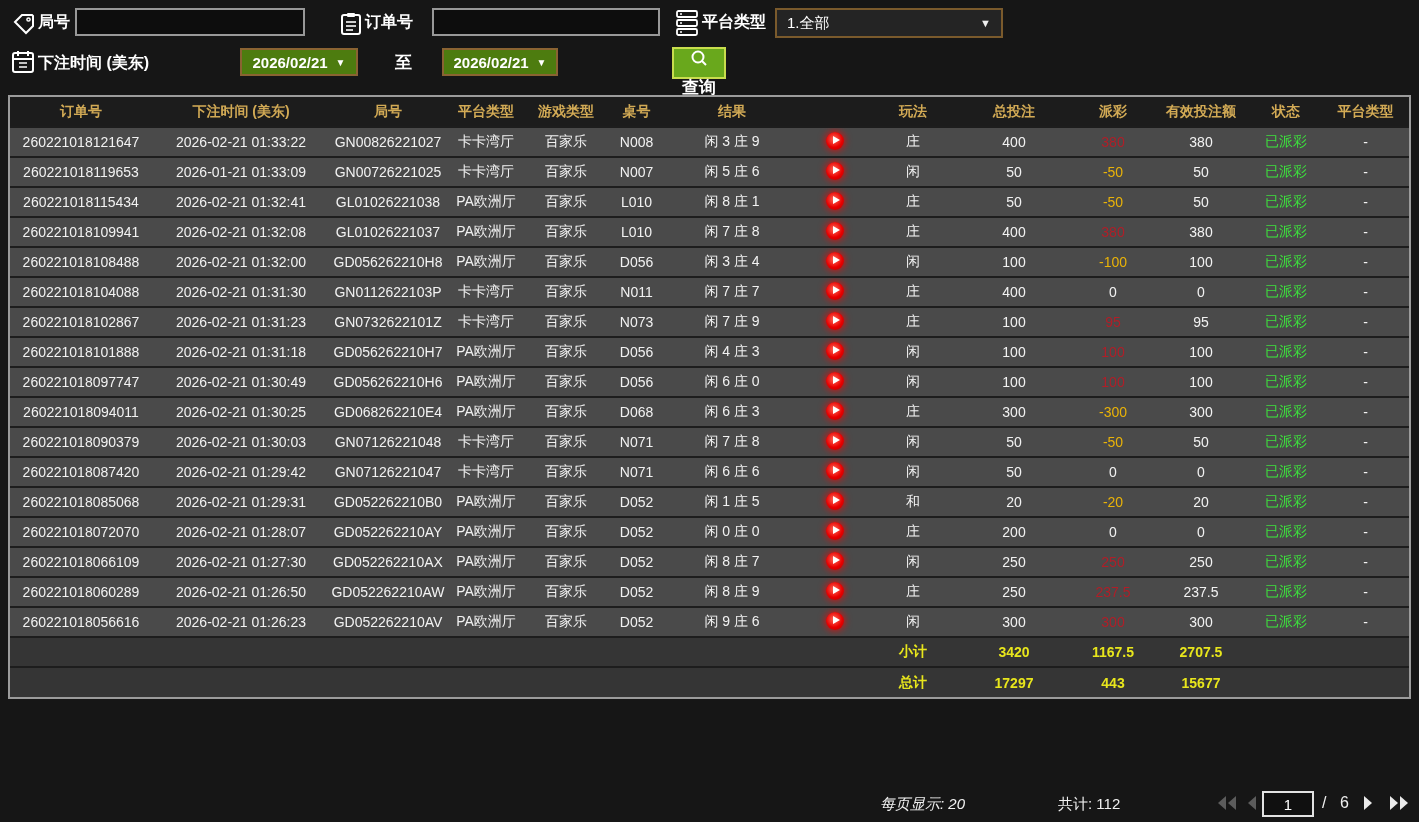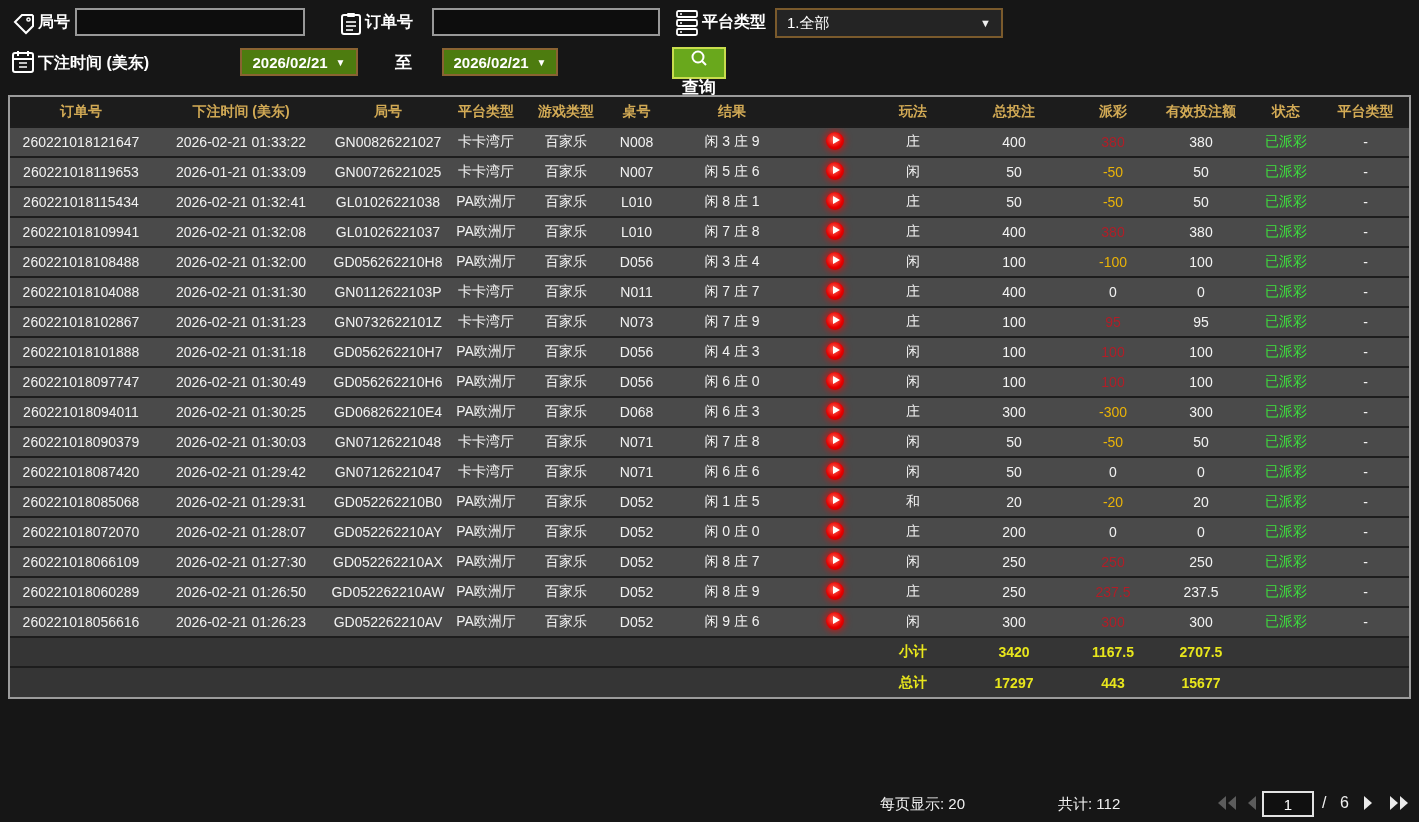--- a/index.html
+++ b/index.html
@@ -463,21 +463,21 @@
       <td>总计</td>
       <td>17297</td>
       <td>443</td>
       <td>15677</td>
       <td colspan="2"></td>
     </tr>
   </tfoot>
 </table>
 </div>
 
-<span class="abs footer-text" style="left:880px; top:795px;">每页显示: 20</span>
+<span class="abs footer-text" style="left:880px; top:795px;font-style:italic;">每页显示: 20</span>
 <span class="abs footer-text" style="left:1058px; top:795px;">共计: 112</span>
 
 <span class="abs pg-ic" style="left:1216px; top:795px;">
   <svg width="22" height="16" viewBox="0 0 22 16">
       <polygon points="10,1 2,8 10,15" fill="#5c5c5c"></polygon>
       <polygon points="20,1 12,8 20,15" fill="#5c5c5c"></polygon>
     </svg>
 </span>
 <span class="abs pg-ic" style="left:1246px; top:795px;">
   <svg width="12" height="16" viewBox="0 0 12 16">

